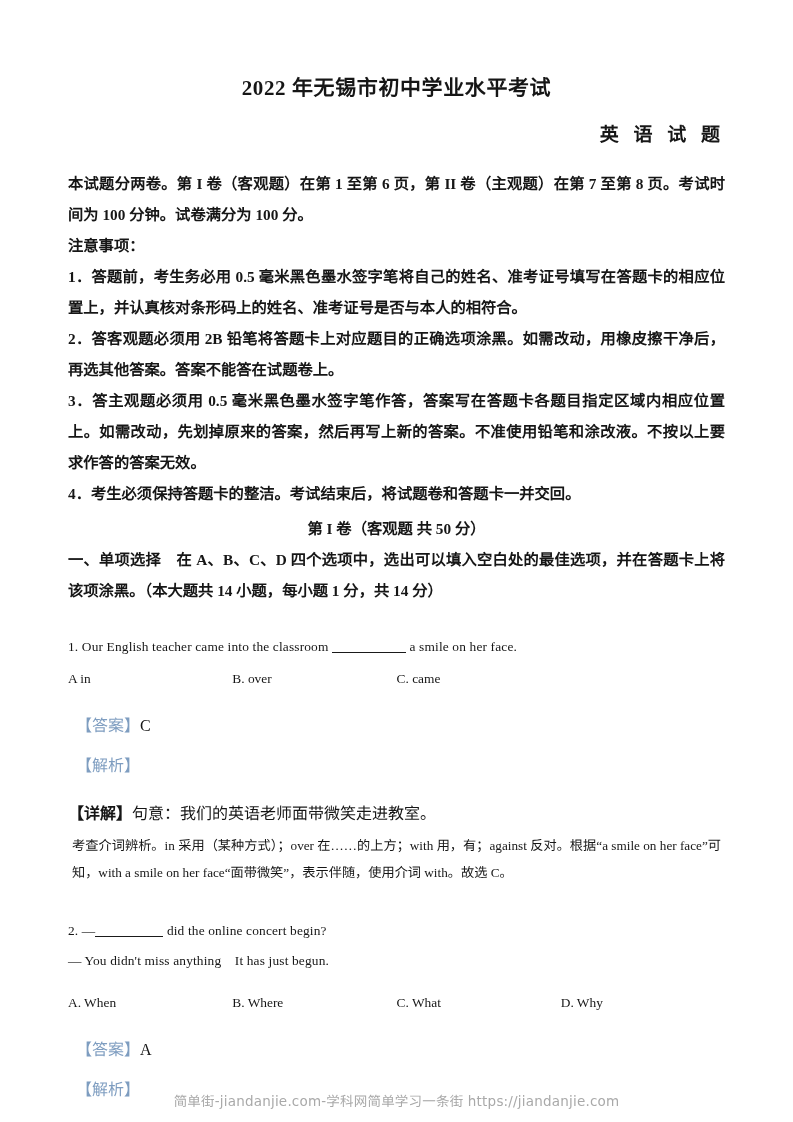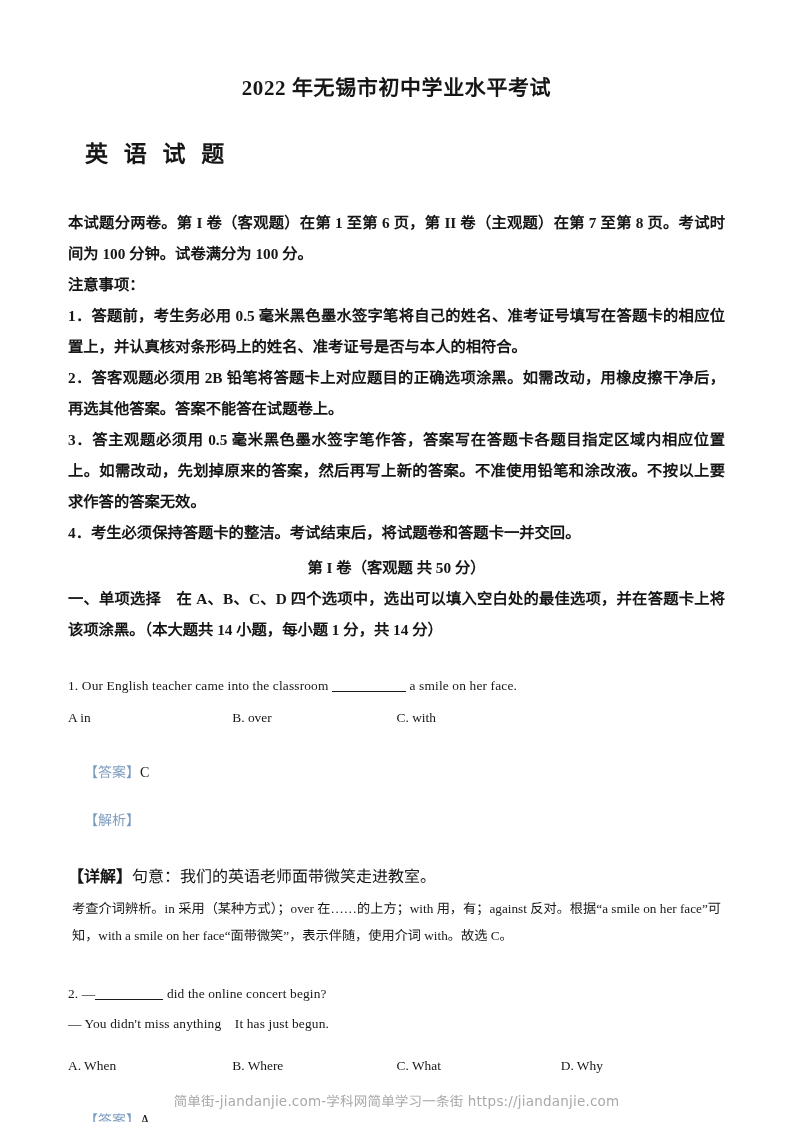--- a/index.html
+++ b/index.html
@@ -29,24 +29,24 @@
   .doc-title {
     margin: 0;
     padding-top: 74px;
     text-align: center;
     font-size: 21px;
     font-weight: bold;
     letter-spacing: 0.6px;
     line-height: 1.35;
   }
   .doc-subtitle {
-    margin: 17px;
+    margin: 0;
     padding-top: 20px;
-    text-align: left;
-    font-size: 23px;
+    text-align: right;
+    font-size: 19px;
     font-weight: bold;
     letter-spacing: 5px;
     line-height: 1.35;
   }
 
   
   .para {
     margin: 0;
     font-size: 15.3px;
     font-weight: bold;
@@ -100,22 +100,22 @@
     padding-top: 2px;
   }
   .options .opt {
     flex: 0 0 25%;
   }
   .options .opt:last-child {
     flex: 0 0 25%;
   }
 
   .ans-line {
-    margin: 16px;
-    font-size: 14px;
+    margin: 8px;
+    font-size: 16px;
     line-height: 30px;
     padding-top: 9px;
   }
   .ans-line.second {
     padding-top: 2px;
   }
   .tag-blue {
     color: #7e9dc0;
   }
   .ans-val {
@@ -176,21 +176,21 @@
 
   <div class="q-block">
     <p class="q-stem">
       <span>1. Our English teacher came into the classroom</span>
       <span class="blank"></span>
       <span>a smile on her face.</span>
     </p>
     <div class="options">
       <span class="opt">A  in</span>
       <span class="opt">B. over</span>
-      <span class="opt">C. with</span>
+      <span class="opt">C. came</span>
     </div>
     <p class="ans-line">
       <span class="tag-blue">【答案】</span><span class="ans-val">C</span>
     </p>
     <p class="ans-line second">
       <span class="tag-blue">【解析】</span>
     </p>
     <p class="explain-head">
       <span class="tag-dark">【详解】</span><span>句意：我们的英语老师面带微笑走进教室。</span>
     </p>

